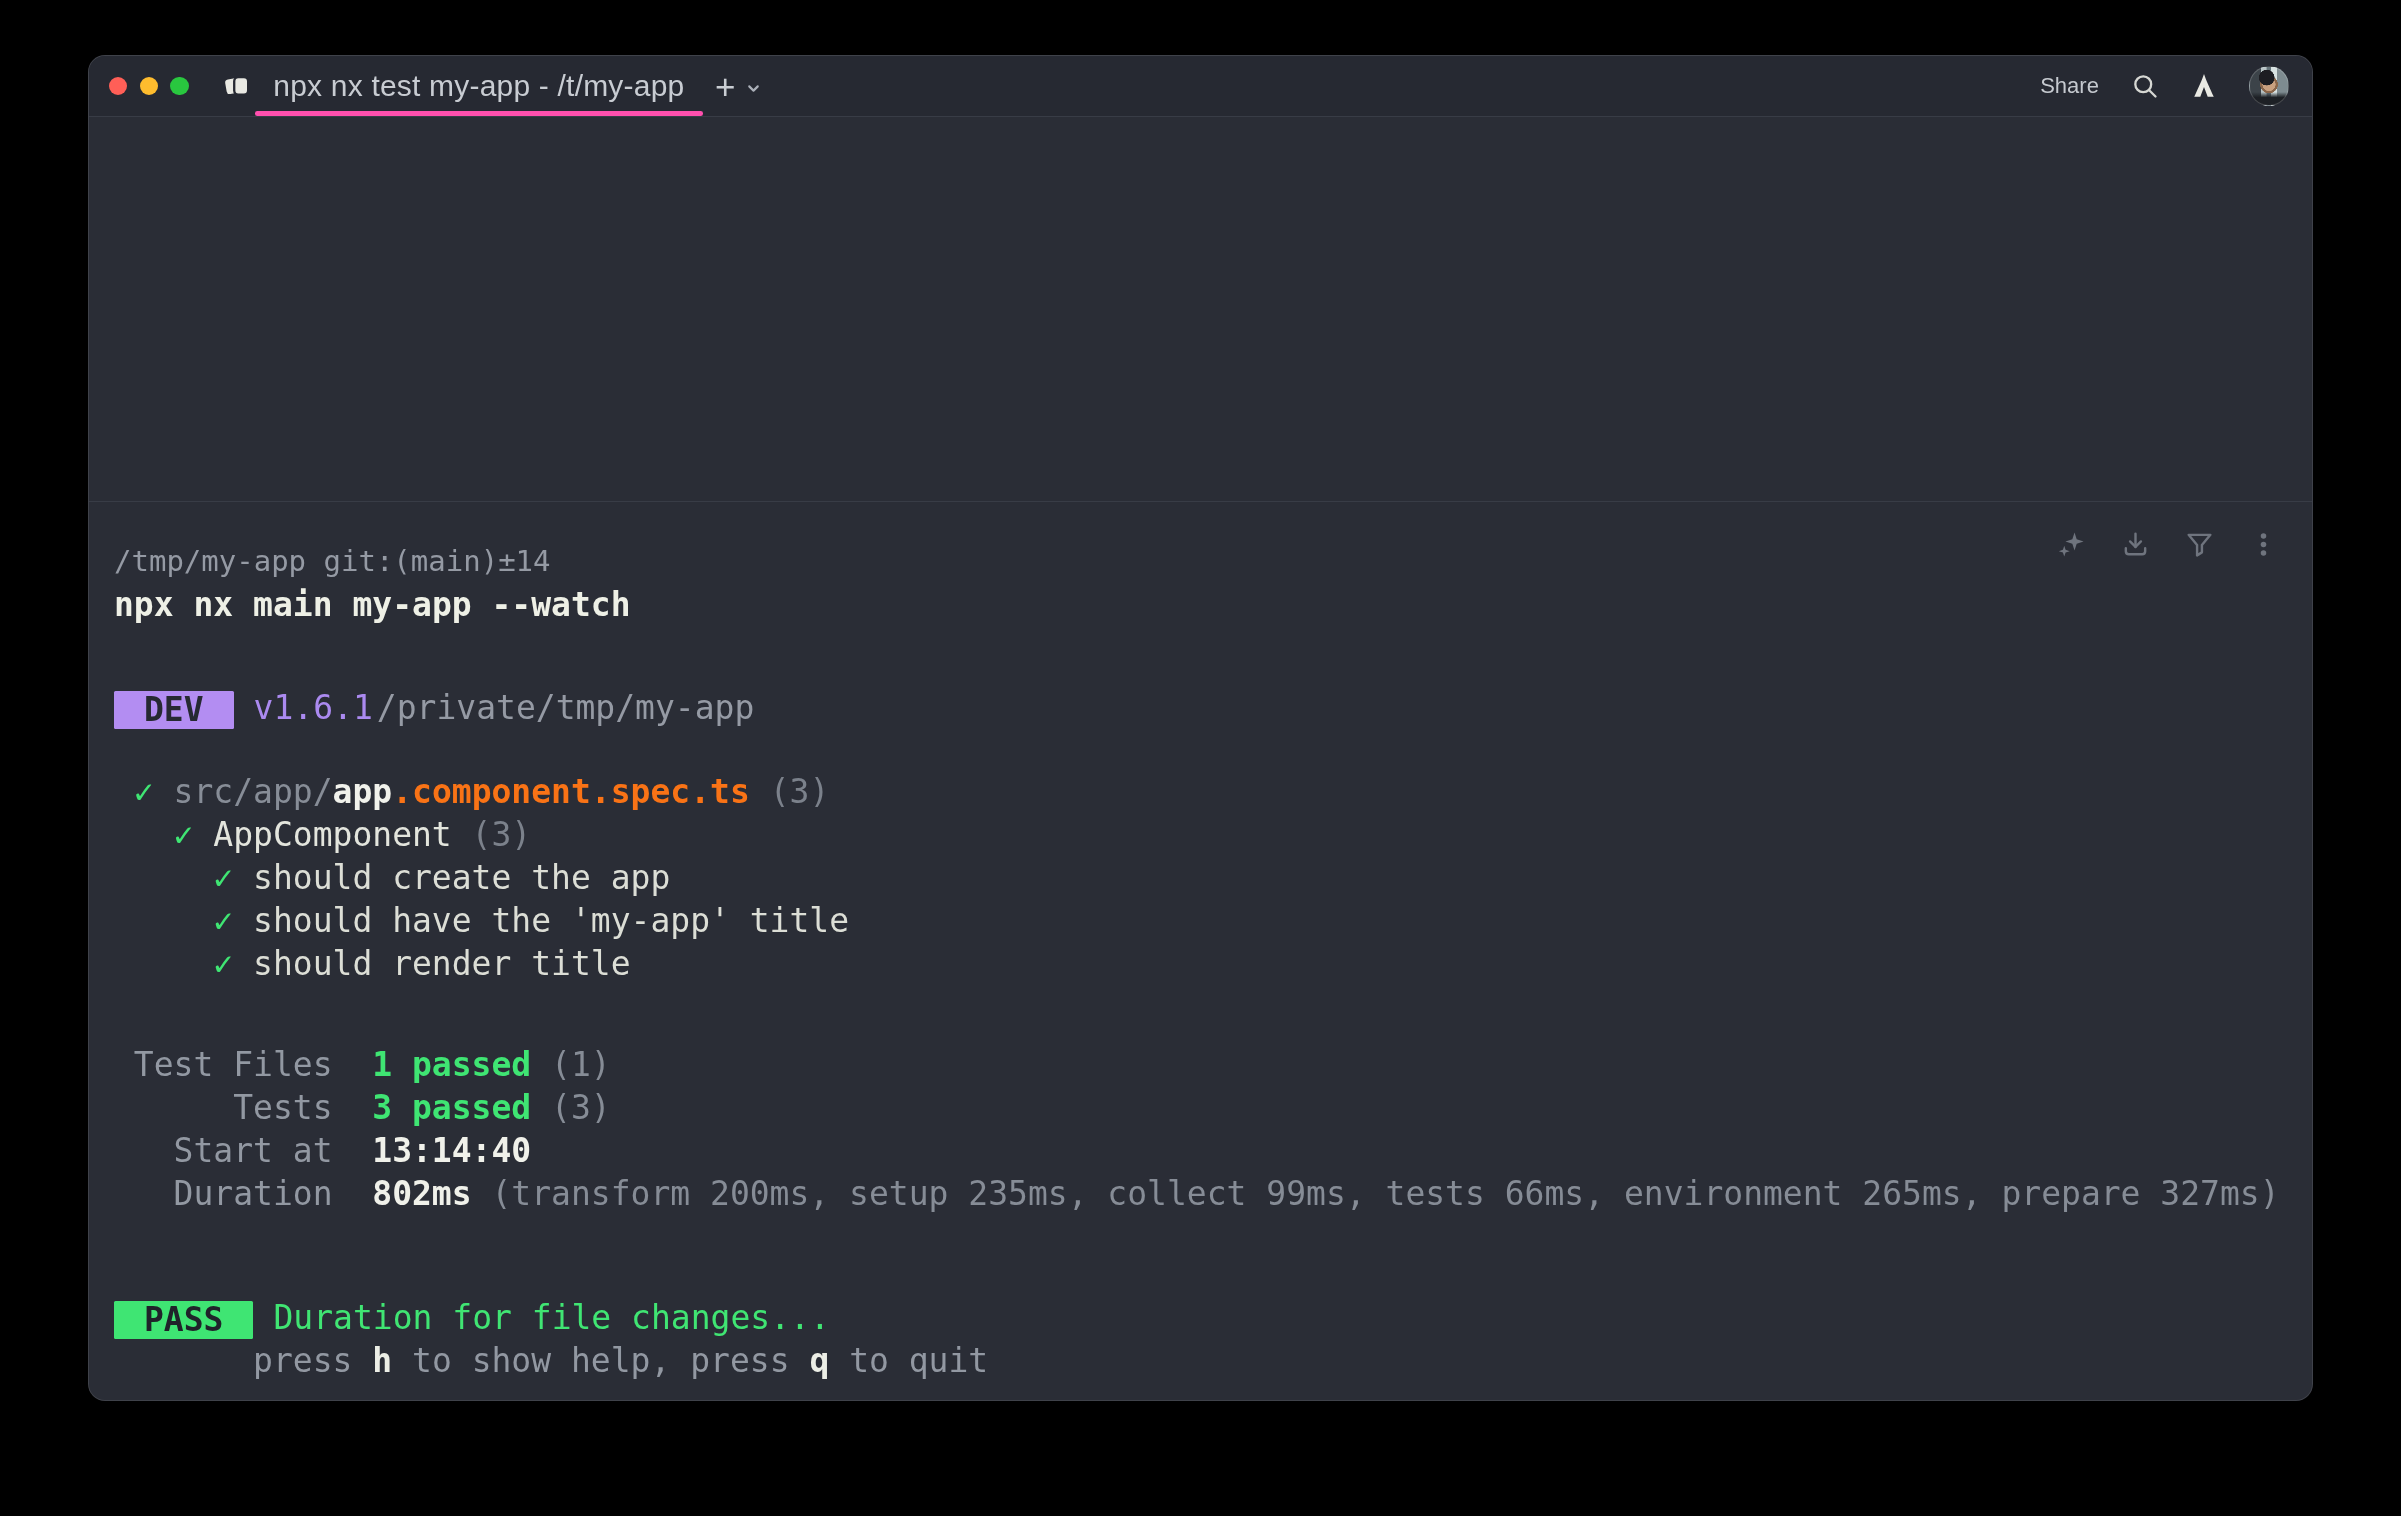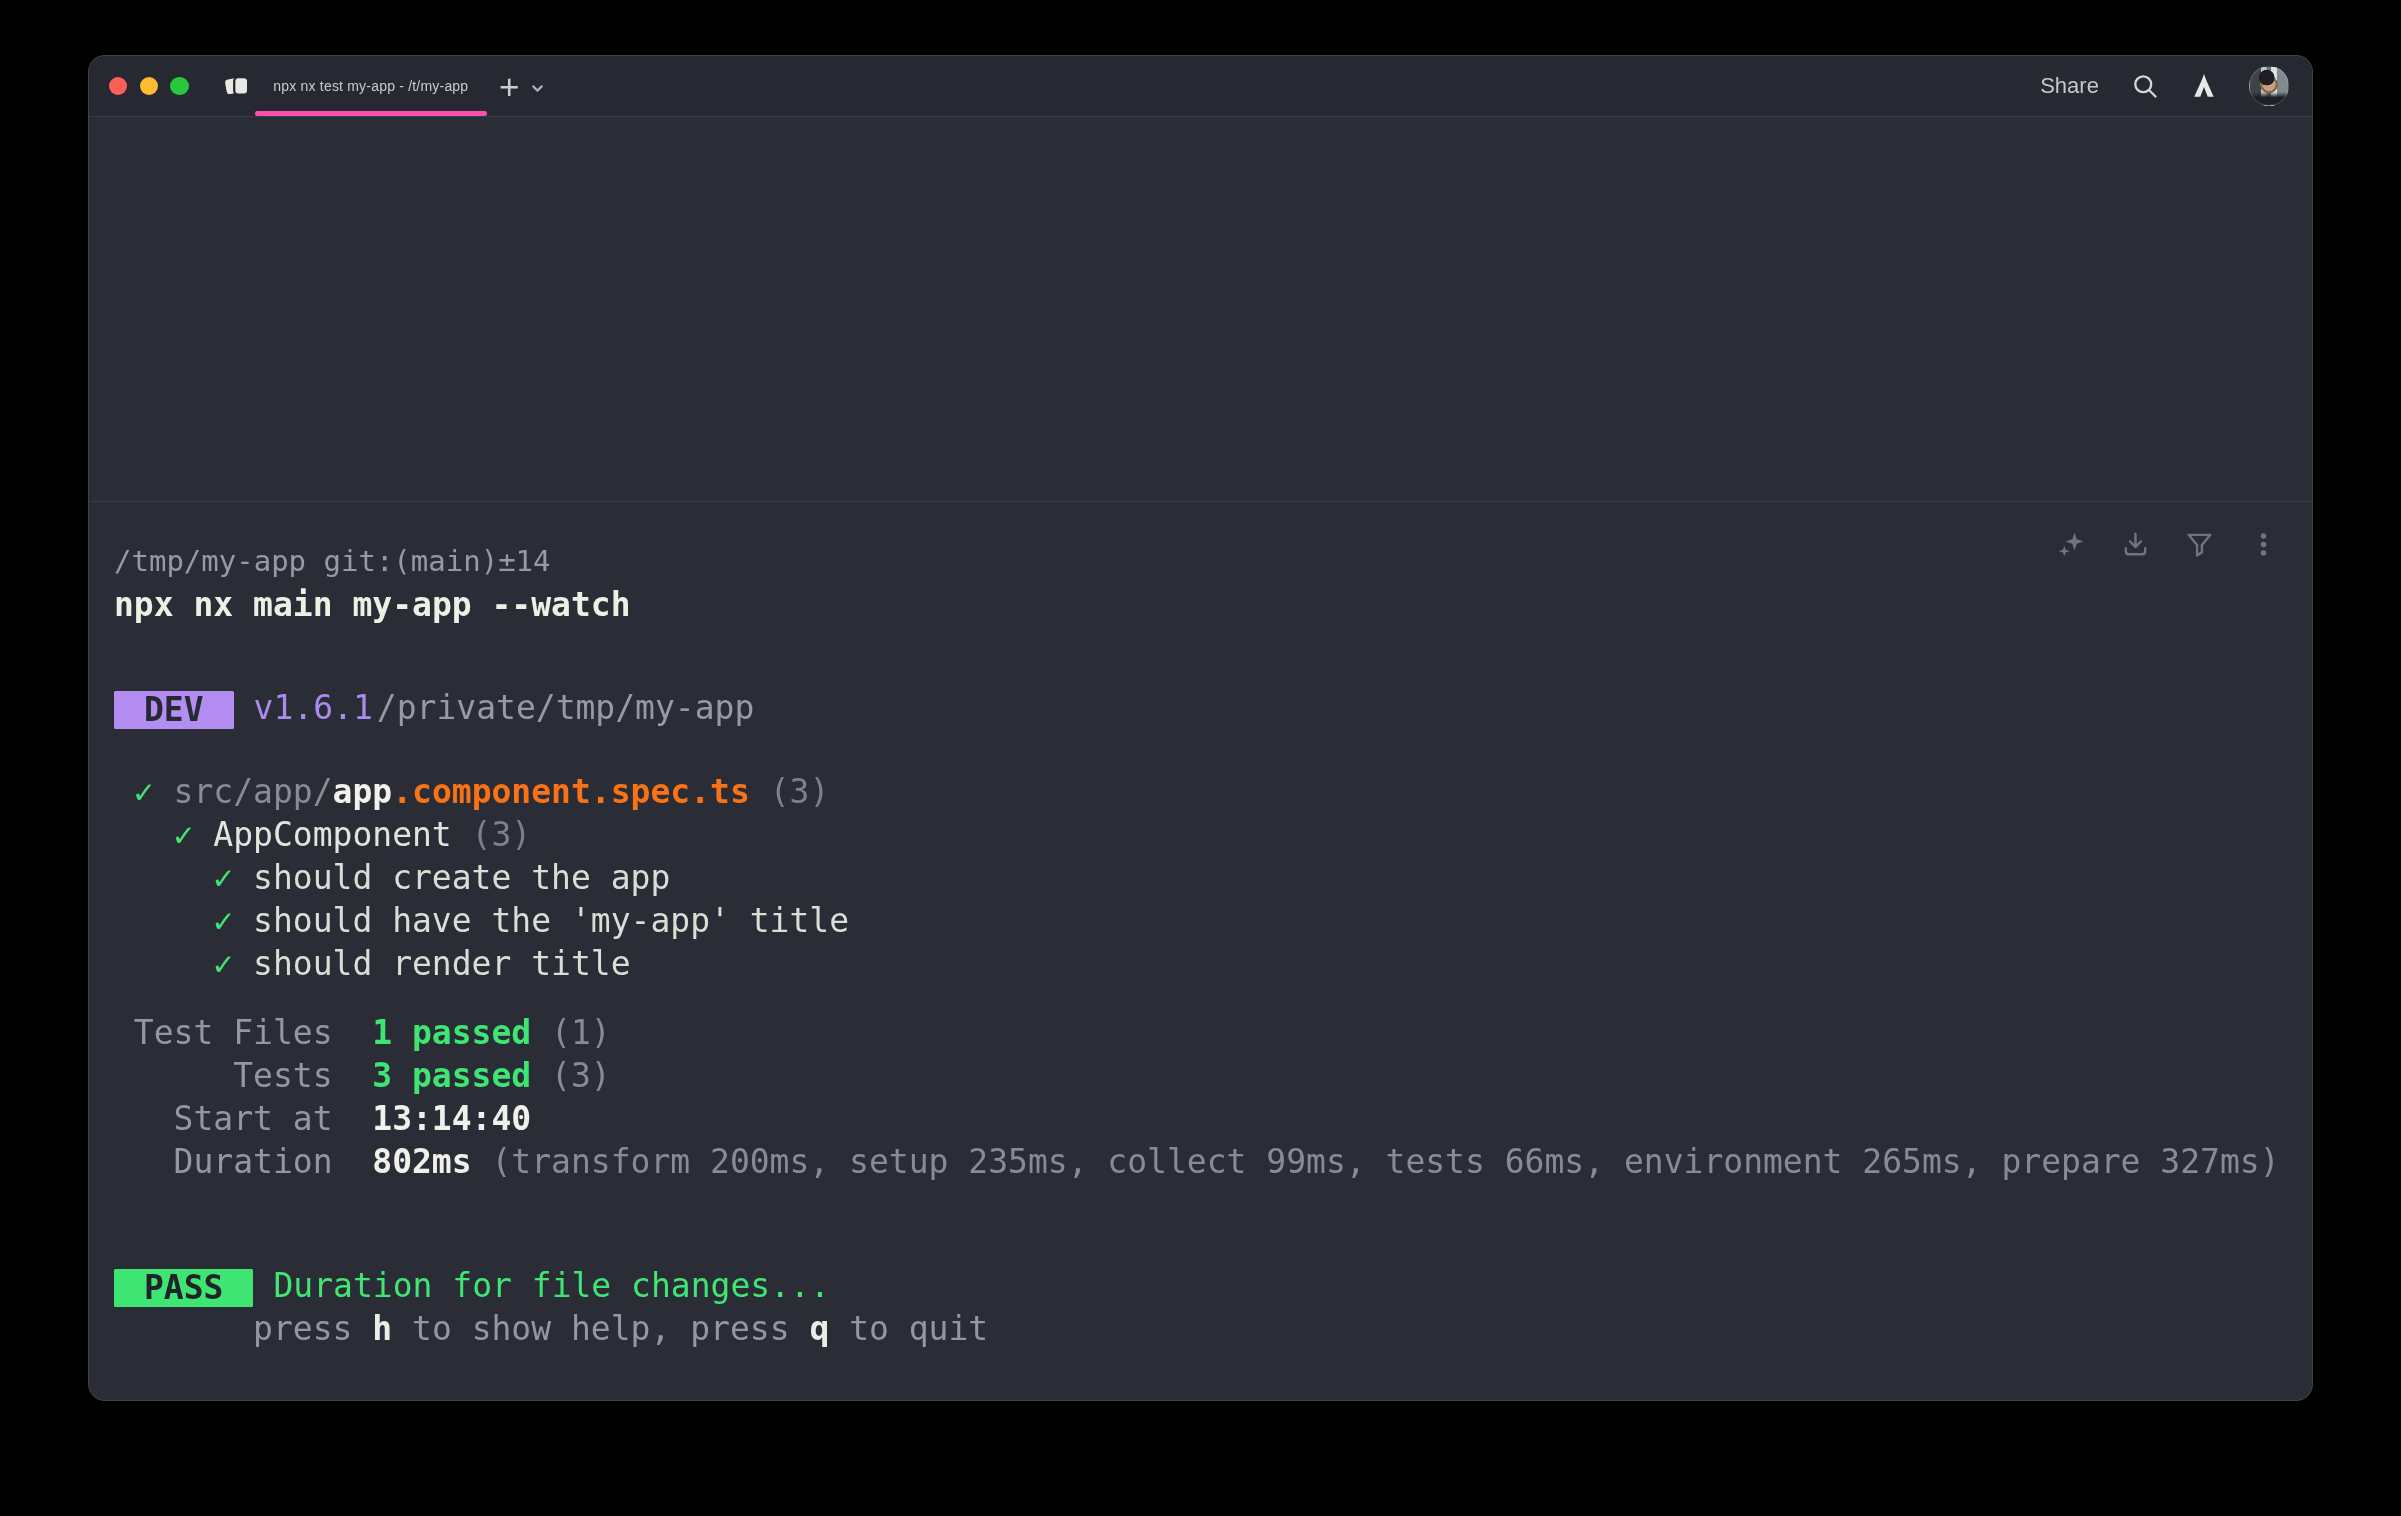--- a/index.html
+++ b/index.html
@@ -8,21 +8,21 @@
   .window{position:absolute;left:88px;top:55px;width:2225px;height:1346px;background:#2a2d36;
     border:1.5px solid rgba(255,255,255,0.10);border-radius:17px;box-sizing:border-box;overflow:hidden;}
 
   
   .titlebar{height:60px;display:flex;align-items:center;background:#262932;border-bottom:1.5px solid #383c46;padding:0 20px;}
   .traffic{display:flex;align-items:center;gap:12.3px;}
   .tl{width:18.4px;height:18.4px;border-radius:50%;display:inline-block;}
   .tl.red{background:#ff5f57;}.tl.yellow{background:#febc2e;}.tl.green{background:#29c73f;}
   .tab{position:relative;display:flex;align-items:center;gap:23px;height:100%;margin-left:34px;padding:0 10.7px 0 1.5px;}
   .tab-icon svg{width:26px;height:24.6px;display:block;}
-  .tab-title{font-size:14px;color:#c8ccd2;letter-spacing:0.2px;text-align:center;}
+  .tab-title{font-size:30px;color:#c8ccd2;letter-spacing:0.2px;text-align:center;}
   .tab-underline{position:absolute;left:32px;right:-7.7px;bottom:0;height:4.6px;border-radius:2.3px;}
   .newtab{display:flex;align-items:center;gap:9.2px;margin-left:20px;}
   .plus{background:none;border:none;font-size:35px;font-weight:300;color:#c9cdd3;line-height:35px;padding:0;cursor:pointer;font-family:"Liberation Sans",sans-serif;}
   .chev svg{width:17px;height:17px;display:block;margin-top:4.6px;}
   .tb-right{margin-left:auto;display:flex;align-items:center;gap:32px;padding-right:3.1px;}
   .share{font-size:22px;color:#c5c9cf;}
   .tb-ic svg{display:block;}
   .avatar{width:38px;height:38px;border-radius:50%;border:0.8px solid rgba(255,255,255,0.18);
     background:
       radial-gradient(circle at 44% 28%, #1d1d22 0 22%, rgba(0,0,0,0) 23%),
@@ -52,21 +52,21 @@
   .t-suite{padding-left:3ch;}
   .t-case{padding-left:5ch;}
   .chk{color:#3fe573;margin-right:1ch;}
   .path-dim{color:#878d97;}
   .path-hi{color:#f1f2ec;font-weight:700;}
   .path-rest{color:#f97316;font-weight:bold;}
   .cnt{color:#7b818b;margin-left:1ch;}
   .suite-name{color:#e3e5dd;}
   .case-name{color:#dcded6;}
 
-  .summary{margin-top:26px;}
+  .summary{margin-top:58px;}
   .s-label{display:inline-block;width:11ch;text-align:right;color:#9298a2;}
   .s-val{margin-left:2ch;font-weight:700;}
   .s-val.green{color:#3fe573;}
   .s-val.white{color:#f0f1ea;}
   .s-suffix{margin-left:1ch;color:#868c96;}
 
   .status{margin-top:81px;}
   .badge-pass{background:#3fe573;color:#20232a;}
   .status-msg{margin-left:20px;color:#40e573;}
   .l-hint{padding-left:7ch;color:#9298a2;}

